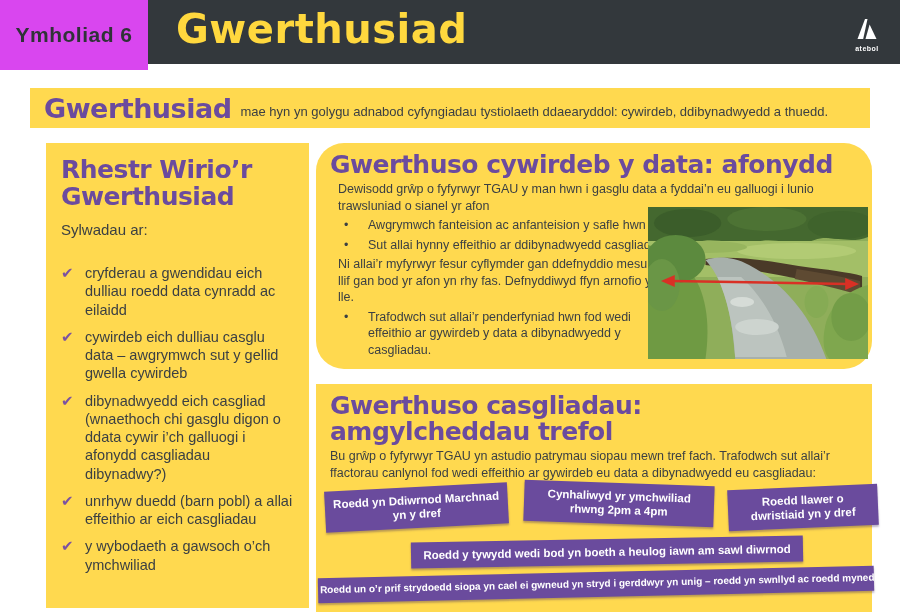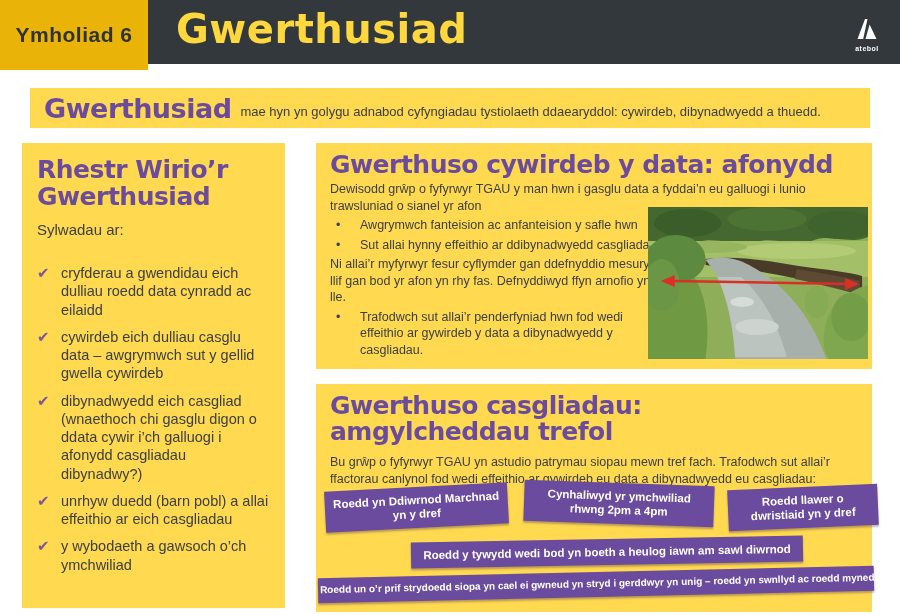--- a/index.html
+++ b/index.html
@@ -4,21 +4,21 @@
 <style>
   * { margin:0; padding:0; box-sizing:border-box; }
   html,body { width:900px; height:615px; }
   body {
     font-family:"Liberation Sans","DejaVu Sans",sans-serif;
     background:#ffffff; position:relative; overflow:hidden;
     color:#3c4043;
   }
   .header { position:absolute; left:0; top:0; width:900px; height:64px; background:#33383c; }
   .header-badge {
-    position:absolute; left:0; top:0; width:148px; height:70px; background:#eab308;
+    position:absolute; left:0; top:0; width:148px; height:70px; background:#d946ef;
     display:flex; align-items:center; justify-content:center;
     font-size:21px; font-weight:600; color:#2f3337; letter-spacing:.5px;
   }
   .header-title {
     position:absolute; left:176px; top:6px; font-family:"DejaVu Sans",sans-serif;
     font-size:40px; font-weight:800; color:#ffd83e; letter-spacing:.5px;
   }
   .logo { position:absolute; right:16px; top:18px; width:34px; text-align:center; }
   .logo-label { color:#ffffff; font-size:7px; letter-spacing:.5px; font-weight:700; display:block; margin-top:1px; }
 
@@ -27,38 +27,38 @@
     display:flex; align-items:center; padding:0 14px;
   }
   .intro-lead { font-family:"DejaVu Sans",sans-serif; font-size:27px; font-weight:800; color:#6b4b9e; letter-spacing:-.5px; }
   .intro-text { font-size:13px; color:#3c4043; margin-left:9px; padding-top:6px; }
 
   .panel { background:#ffd94f; position:absolute; }
   .panel h2 {
     font-family:"DejaVu Sans",sans-serif; font-weight:800; color:#6b4b9e; letter-spacing:-.5px;
   }
 
-  .checklist { left:22px; top:143px; width:263px; height:465px; padding:13px 15px; }
+  .checklist { left:46px; top:143px; width:263px; height:465px; padding:13px 15px; }
   .checklist h2 { font-size:25px; line-height:1.08; }
   .checklist-subtitle { font-size:15px; margin:11px 0 26px; color:#3c4043; }
   .check-items { list-style:none; }
   .check-items li { display:flex; margin-bottom:9px; font-size:14.5px; line-height:1.26; color:#3c4043; }
   .check-icon { color:#7c52a1; font-weight:700; width:24px; flex:0 0 24px; font-size:15px; }
 
-  .rivers { left:316px; top:143px; width:556px; height:226px; padding:9px 14px; }
+  .rivers { left:316px; top:143px; width:556px; height:226px; padding:9px 14px;border-radius:28px; }
   .rivers h2 { font-size:25px; line-height:1.05; margin-bottom:3px; }
-  .rivers p, .rivers .bullet { font-size:12.5px; line-height:1.32; color:#3c4043; }
+  .rivers p, .rivers .bullet { font-size:12.5px; line-height:1.32; color:#3c4043;margin-left:8px; }
   .rivers .narrow { width:336px; }
   .bullet { display:flex; margin:3px 0; }
   .bullet .dot { width:30px; flex:0 0 30px; text-align:left; padding-left:6px; }
   .river-photo { position:absolute; right:4px; top:64px; width:220px; height:152px; }
 
   .urban { left:316px; top:384px; width:556px; height:228px; padding:9px 14px; }
   .urban h2 { font-size:25px; line-height:1.04; }
-  .urban p { font-size:12.5px; line-height:1.34; color:#3c4043; margin-top:9px; }
+  .urban p { font-size:12.5px; line-height:1.34; color:#3c4043; margin-top:3px; }
   .factor {
     position:absolute; background:#6a4b9d; color:#ffffff; text-align:center;
     font-weight:700; font-size:11.5px; line-height:1.25; padding:6px 6px;
     box-shadow:0 2px 2px rgba(60,40,90,.35);
   }
   .f1 { left:9px;  top:103px; width:183px; transform:rotate(-3deg); }
   .f2 { left:208px; top:99px; width:190px; transform:rotate(2deg); }
   .f3 { left:412px; top:103px; width:150px; transform:rotate(-2.5deg); }
   .f4 { left:95px; top:155px; width:392px; transform:rotate(-1deg); white-space:nowrap; }
   .f5 { left:2px; right:-2px; top:188px; transform:rotate(-1.3deg); white-space:nowrap; font-size:10px; padding:6px 2px; }
@@ -73,21 +73,21 @@
       <path d="M2.5,21 L10,1 L12.5,1 L8.2,21 Z" fill="#ffffff"></path>
       <path d="M10.5,21 L14.6,6.5 L21.5,21 Z" fill="#ffffff"></path>
     </svg>
     <span class="logo-label">atebol</span>
   </div>
 </div>
 <div class="header-badge">Ymholiad 6</div>
 
 <div class="intro">
   <span class="intro-lead">Gwerthusiad</span>
-  <span class="intro-text">mae hyn yn golygu adnabod cyfyngiadau tystiolaeth ddaearyddol: cywirdeb, dibynadwyedd a thuedd.</span>
+  <span class="intro-text">mae hyn yn golygu adnabod cyfyngiadau tystiolaeth ddaearyddol: cywirdeb, ddibynadwyedd a thuedd.</span>
 </div>
 
 <div class="panel checklist">
   <h2>Rhestr Wirio’r Gwerthusiad</h2>
   <div class="checklist-subtitle">Sylwadau ar:</div>
   <ul class="check-items">
     <li>
       <span class="check-icon">✔</span>
       <span>cryfderau a gwendidau eich dulliau roedd data cynradd ac eilaidd</span>
     </li>

